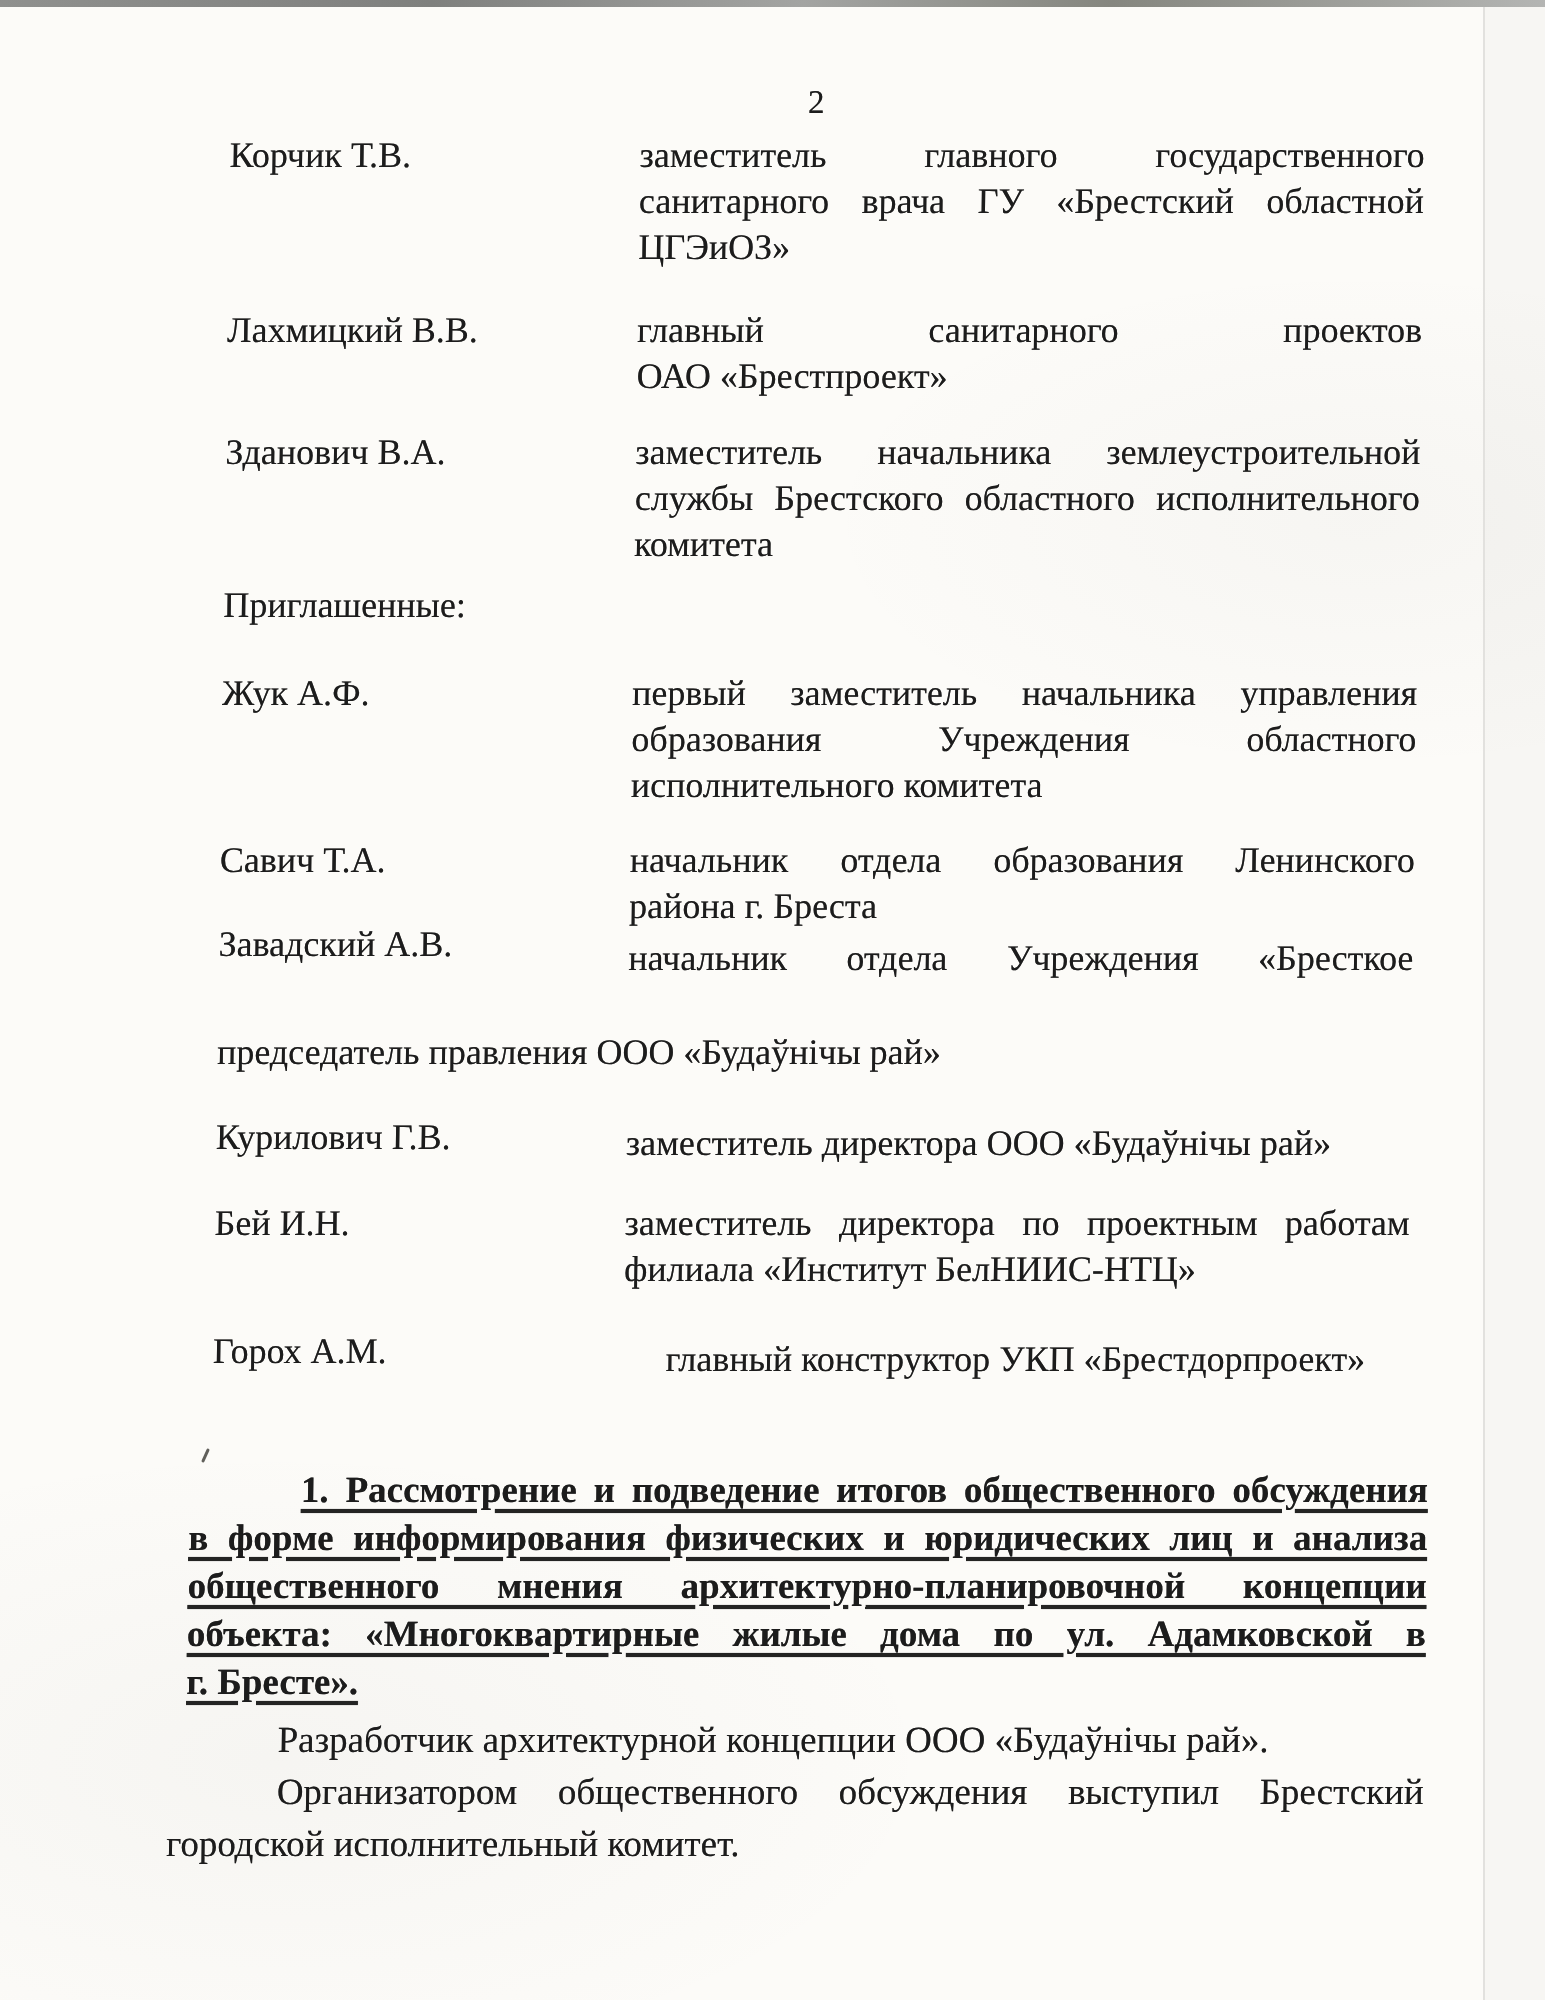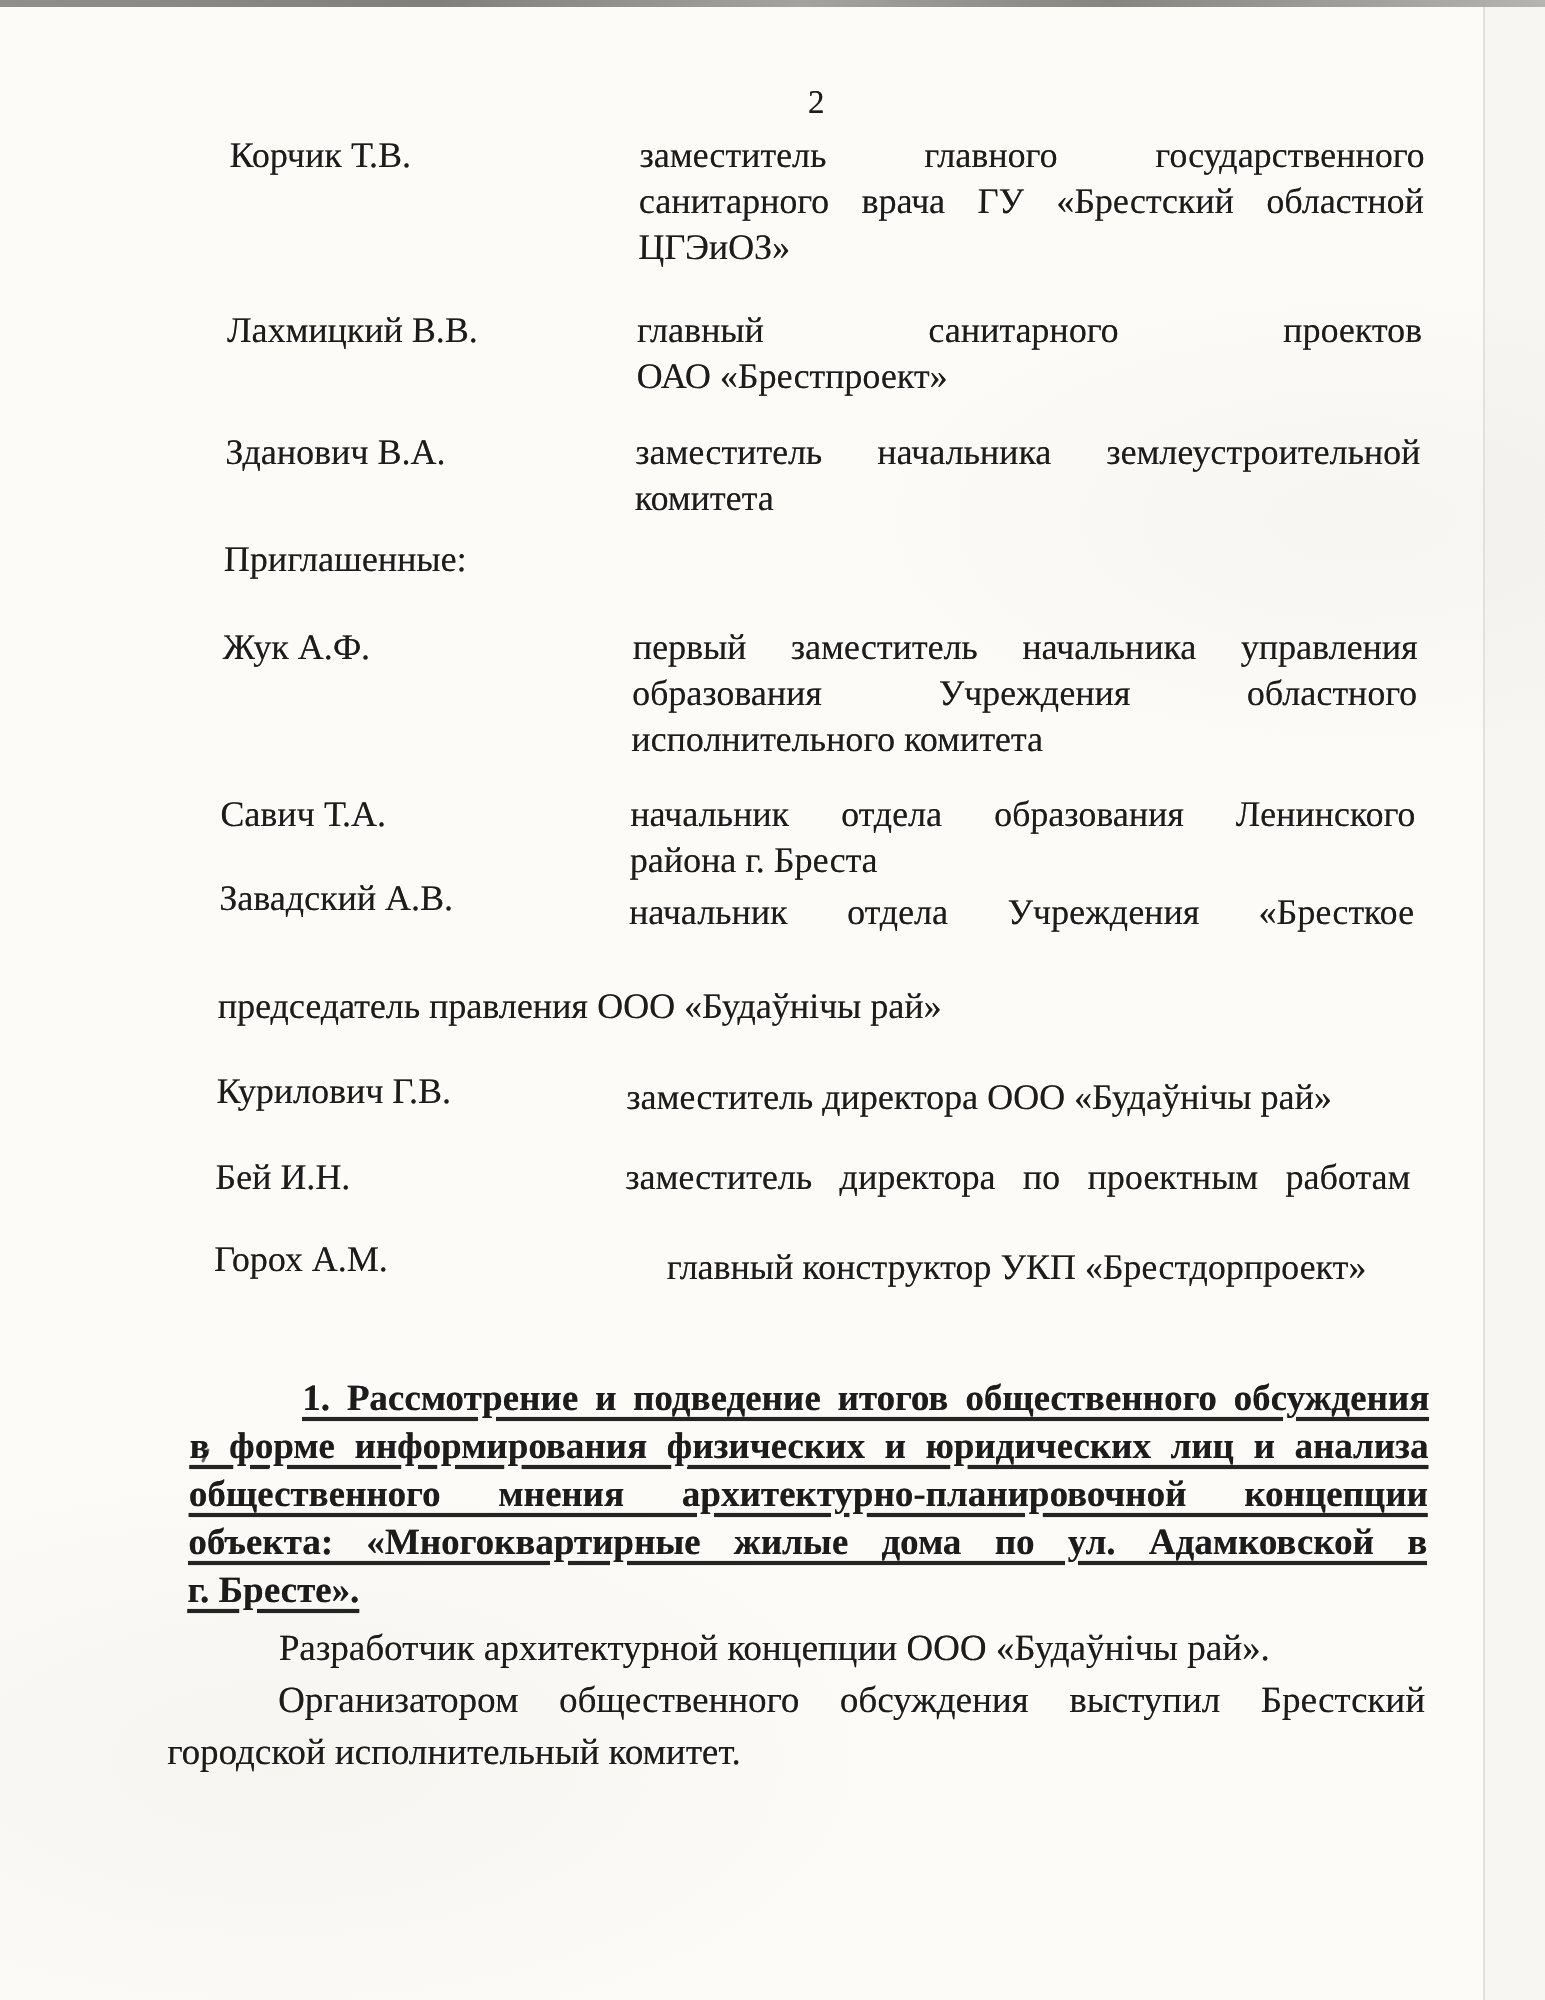--- a/index.html
+++ b/index.html
@@ -114,20 +114,21 @@
       <div class="role">
         <div class="jl">главный санитарного проектов</div>
         <div>ОАО «Брестпроект»</div>
       </div>
     </div>
 
     <div class="row mt-zdanovich">
       <div class="name">Зданович В.А.</div>
       <div class="role">
         <div class="jl">заместитель начальника землеустроительной</div>
+        <div class="jl">службы Брестского областного исполнительного</div>
         <div>комитета</div>
       </div>
     </div>
 
     <div class="invited-heading mt-invited">Приглашенные:</div>
 
     <div class="row mt-zhuk">
       <div class="name">Жук А.Ф.</div>
       <div class="role">
         <div class="jl">первый заместитель начальника управления</div>
@@ -161,20 +162,21 @@
       <div class="name">Курилович Г.В.</div>
       <div class="role role-pad-low">
         <div>заместитель директора ООО «Будаўнічы рай»</div>
       </div>
     </div>
 
     <div class="row mt-bey">
       <div class="name">Бей И.Н.</div>
       <div class="role">
         <div class="jl">заместитель директора по проектным работам</div>
+        <div>филиала «Институт БелНИИС-НТЦ»</div>
       </div>
     </div>
 
     <div class="row mt-gorokh">
       <div class="name">Горох А.М.</div>
       <div class="role role-pad-gorokh">
         <div>главный конструктор УКП «Брестдорпроект»</div>
       </div>
     </div>
 

